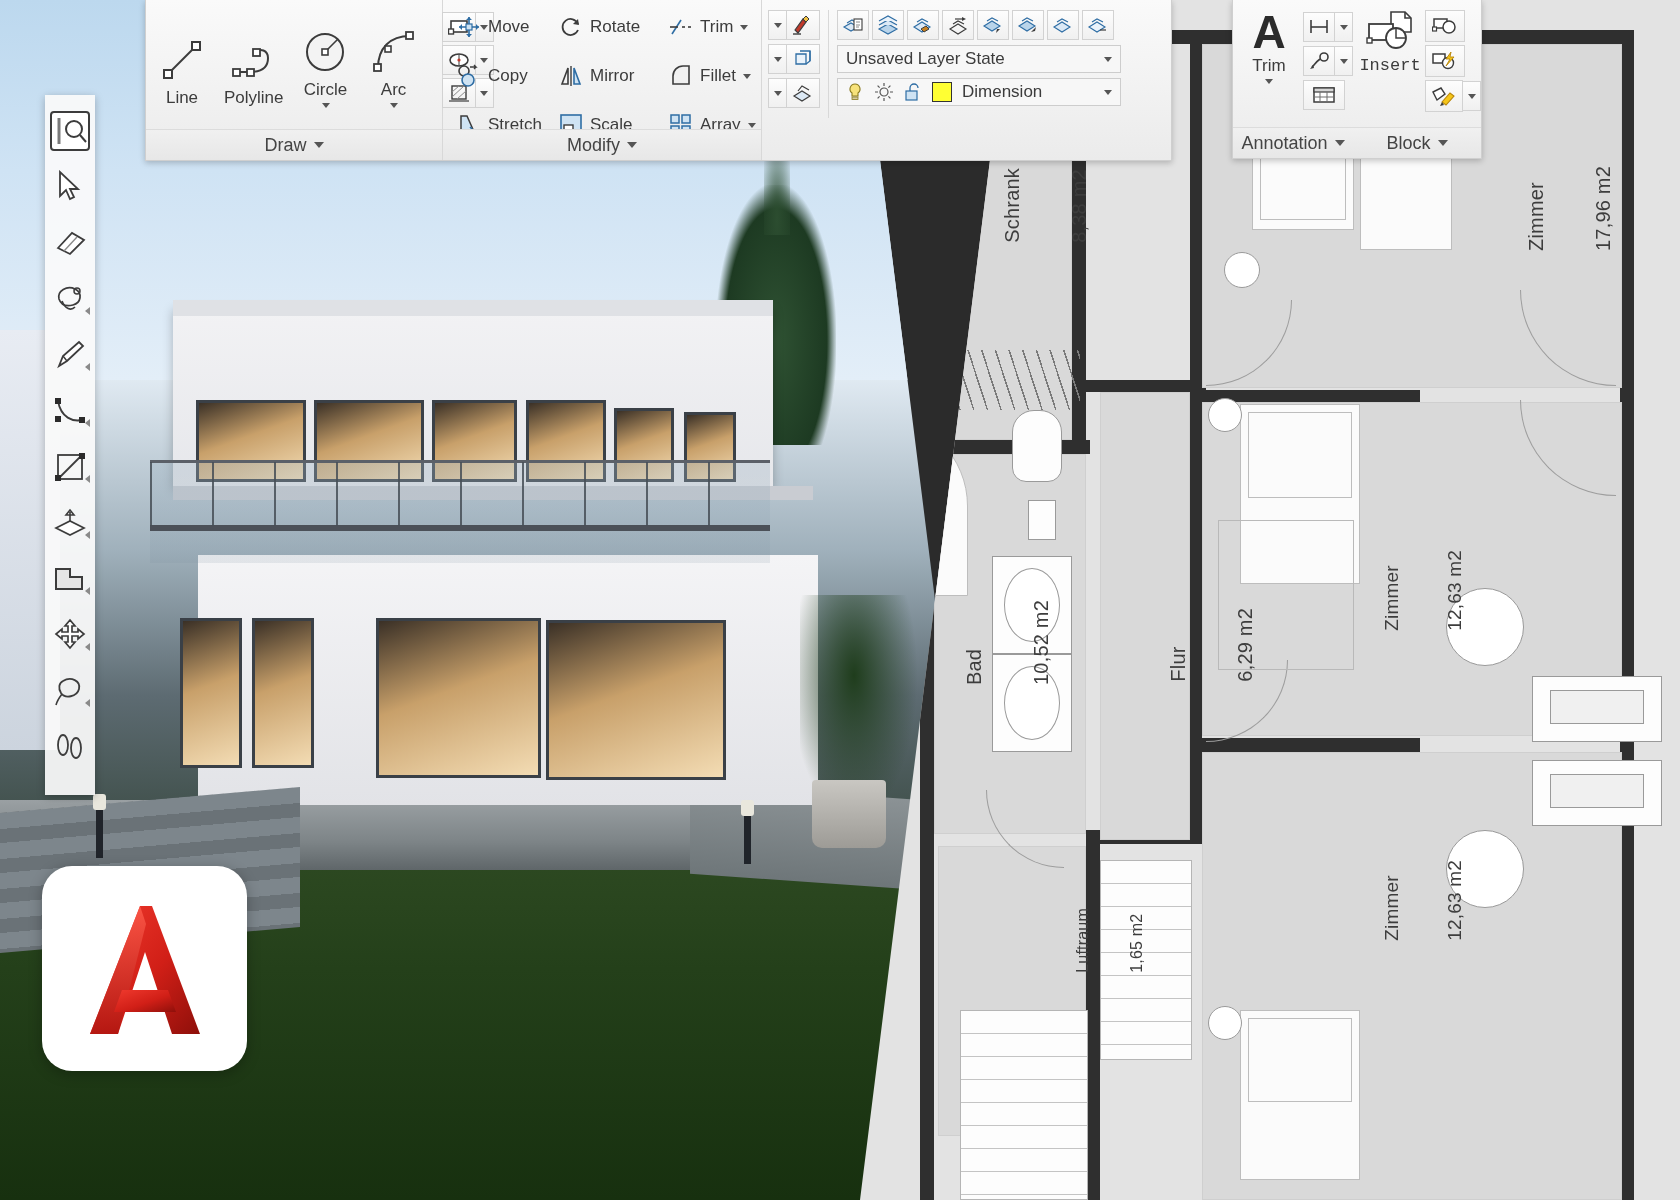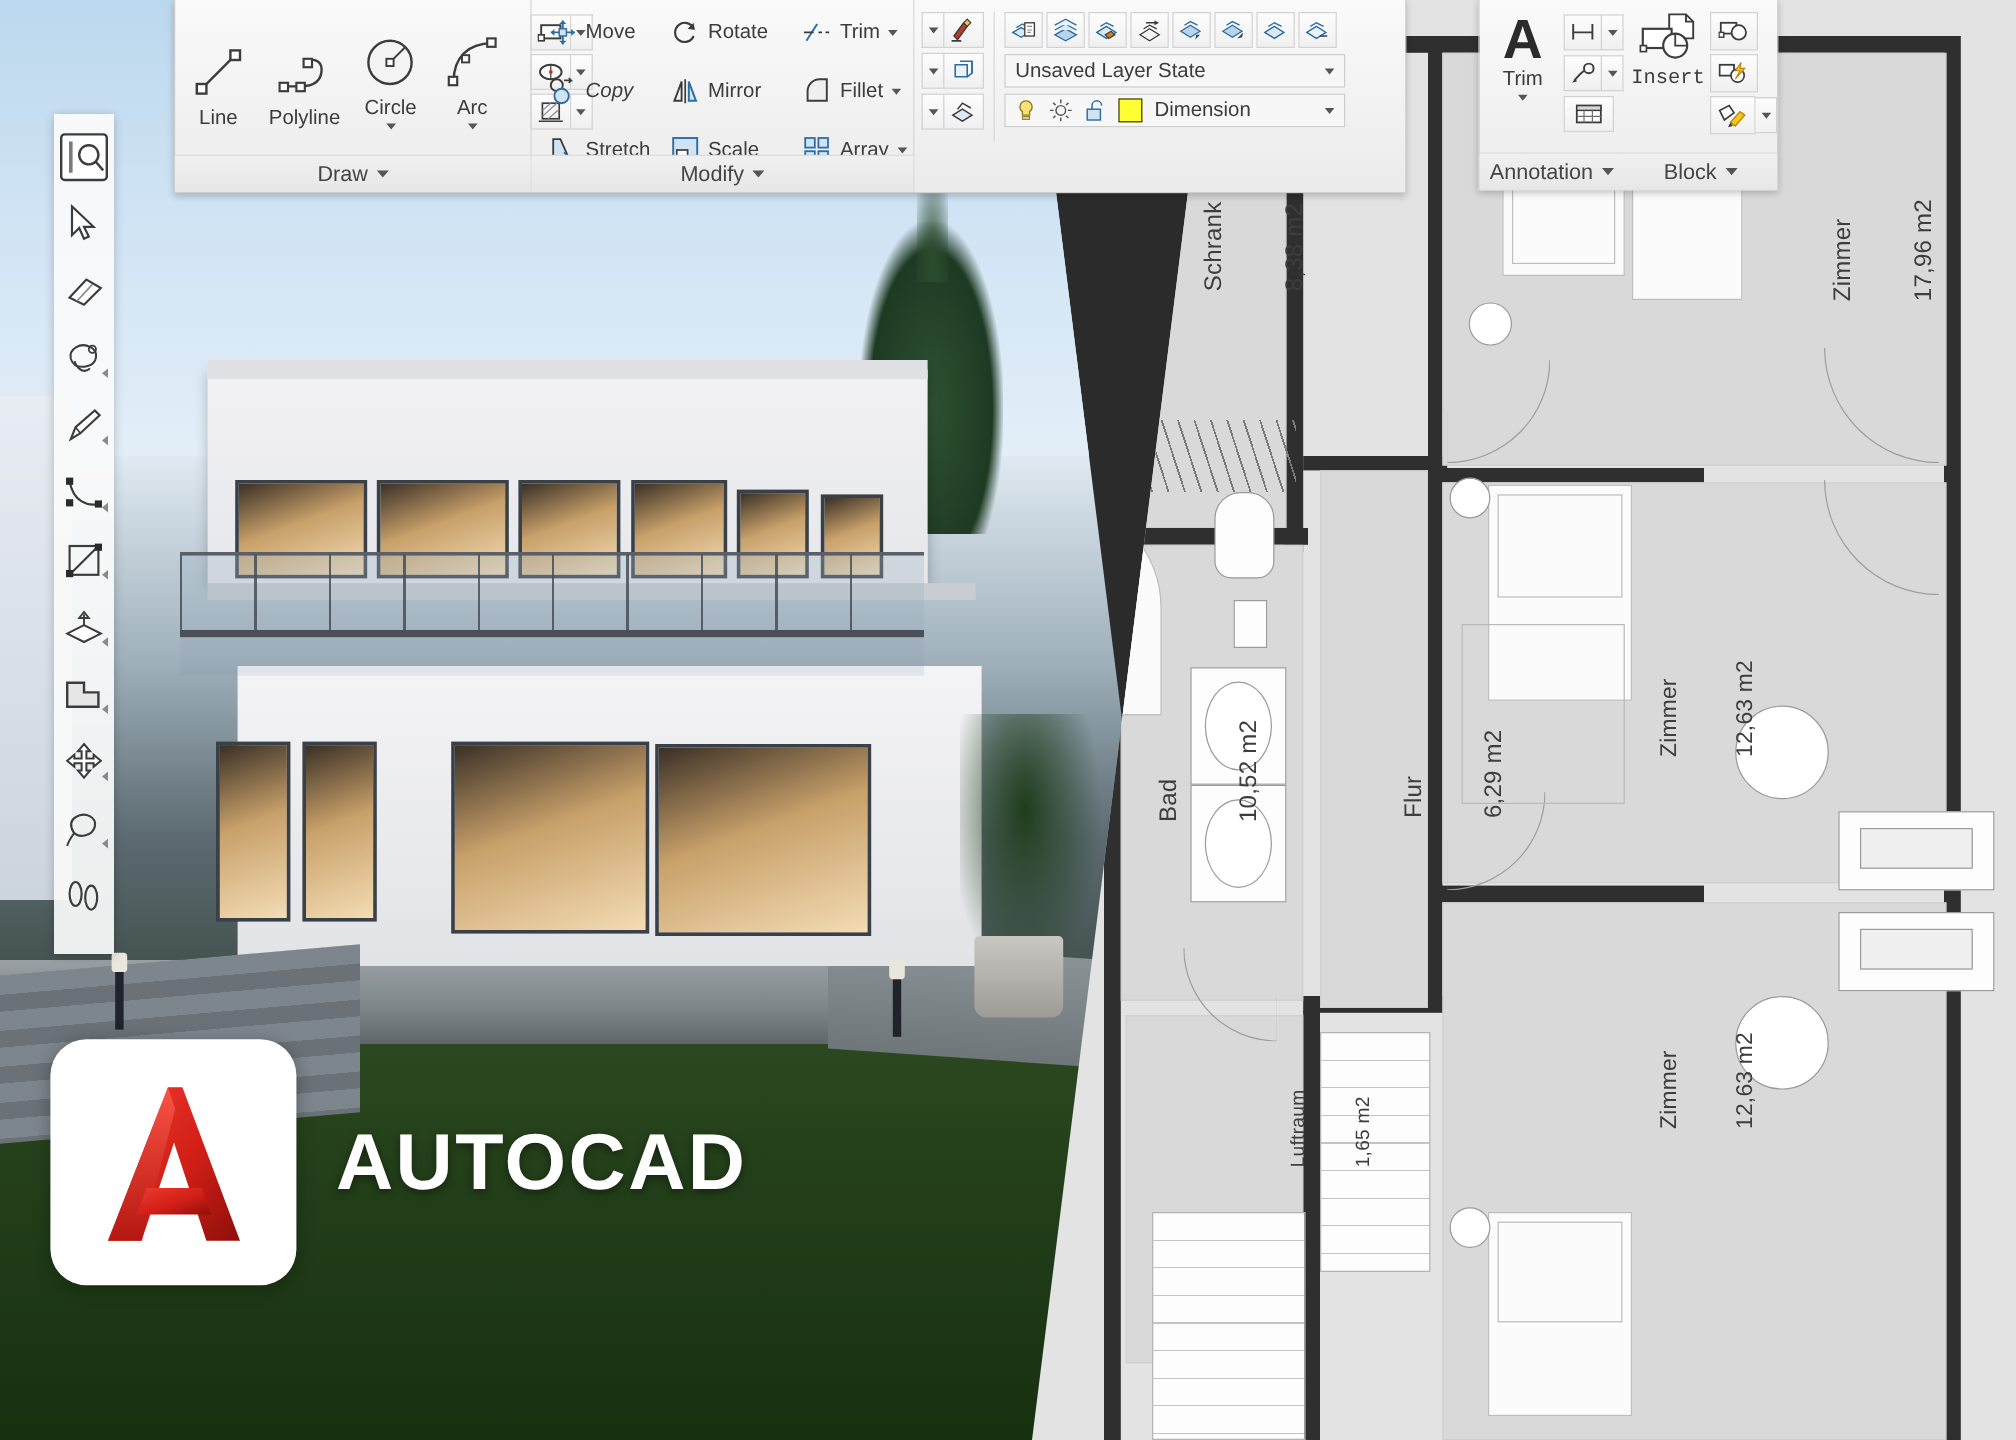--- a/index.html
+++ b/index.html
@@ -360,21 +360,21 @@
                 <line x1="1" y1="10" x2="9" y2="10" stroke="#3c3c3c" stroke-width="1.6"></line>
                 <line x1="13" y1="10" x2="16" y2="10" stroke="#3c3c3c" stroke-width="1.6"></line>
                 <line x1="19" y1="10" x2="22" y2="10" stroke="#3c3c3c" stroke-width="1.6"></line>
               </svg>
               <span>Trim</span>
               <span class="caret sm"></span>
             </div>
           </div>
 
           <div style="display:flex;gap:14px;">
-            <div class="rowbtn" style="width:88px;font-style:italic;">
+            <div class="rowbtn" style="width:88px;">
               <svg width="24" height="24" viewBox="0 0 24 24">
                 <circle cx="7" cy="7" r="5" fill="none" stroke="#3c3c3c" stroke-width="1.6"></circle>
                 <circle cx="11" cy="16" r="6" fill="#cfe3f3" stroke="#2e6da4" stroke-width="1.6"></circle>
                 <path d="M13 3 h6 l-2 -2 M19 3 l-2 2" stroke="#3c3c3c" stroke-width="1.4" fill="none"></path>
               </svg>
               <span>Copy</span>
             </div>
             <div class="rowbtn" style="width:96px;">
               <svg width="24" height="24" viewBox="0 0 24 24">
                 <path d="M9 4 L3 20 H9 Z" fill="none" stroke="#3c3c3c" stroke-width="1.6"></path>
@@ -760,15 +760,14 @@
           <stop offset="0%" stop-color="#ff5a4a"></stop>
           <stop offset="100%" stop-color="#b01610"></stop>
         </linearGradient>
       </defs>
       <path d="M70 12 L82 12 L130 140 L102 140 L75 58 L48 140 L20 140 Z" fill="url(#acRed)"></path>
       <path d="M70 12 L76 30 L48 140 L20 140 Z" fill="url(#acRed2)" opacity=".85"></path>
       <path d="M52 96 L98 96 L106 118 L44 118 Z" fill="url(#acRed)"></path>
       <path d="M75 52 L86 84 L64 84 Z" fill="#fff" opacity="0"></path>
     </svg>
   </div>
-  <div class="acword">AUTOCAD</div>
 
 </div>
 
 </body></html>

